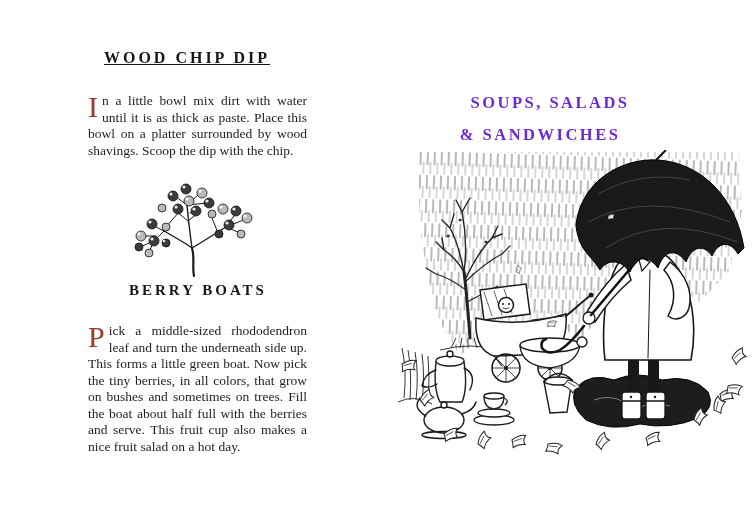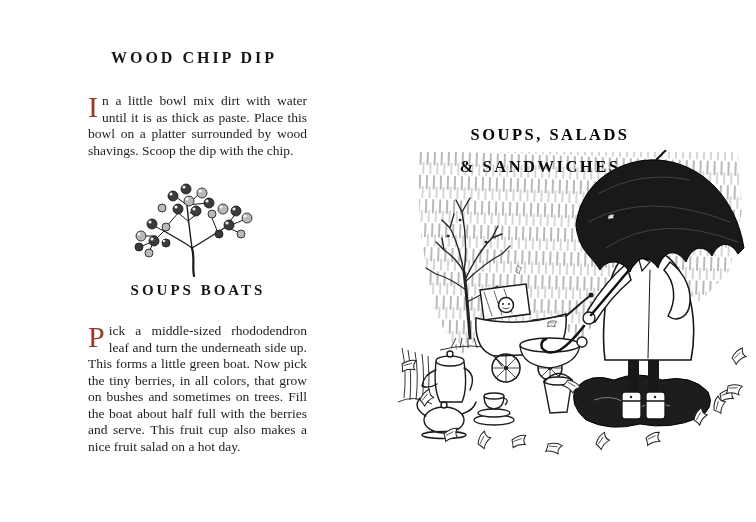--- a/index.html
+++ b/index.html
@@ -16,31 +16,31 @@
   .recipe-body{
     width:219px;font-size:13.5px;line-height:16.5px;text-align:justify;
     color:#1e1e1e;
   }
   .drop-cap{
     float:left;font-size:30px;line-height:24px;padding:2px 4px 0 0;
     color:#993a2c;font-weight:400;
   }
   .section-title{
     width:246px;text-align:center;font-weight:700;font-size:16.5px;
-    letter-spacing:2.5px;color:#000000;margin-top:32px;
+    letter-spacing:2.5px;color:#6d28d9;
   }
   svg{display:block;}
   .ill path,.ill line,.ill circle,.ill ellipse,.ill polyline{vector-effect:none;}
 </style>
 </head>
 <body>
 
 <div class="sheet">
 
-  <div class="abs recipe-title" style="left:84px;top:49px;">WOOD CHIP DIP</div>
+  <div class="abs recipe-title" style="left:77px;top:49px;text-decoration:underline;">WOOD CHIP DIP</div>
 
   <div class="abs recipe-body" style="left:88px;top:93px;">
     <span class="drop-cap">I</span><span>n a little bowl mix dirt with water until it is as thick as paste. Place this bowl on a platter surrounded by wood shavings. Scoop the dip with the chip.</span>
   </div>
 
   <svg class="abs ill" style="left:132px;top:181px;" width="124" height="97" viewBox="0 0 124 97">
     <g stroke="#1b1b1b" fill="none" stroke-linecap="round">
       <path d="M62,95 C60,86 63,78 60,67" stroke-width="2.2"></path>
       <path d="M60,67 C52,61 42,56 32,50" stroke-width="1.4"></path>
       <path d="M60,67 C72,60 84,52 94,46" stroke-width="1.4"></path>
@@ -100,21 +100,21 @@
         <circle cx="113" cy="35" r="1.6"></circle>
           <circle cx="95" cy="42" r="1.6"></circle>
           <circle cx="18" cy="41" r="1.6"></circle>
         <circle cx="20" cy="58" r="1.6"></circle>
           <circle cx="7" cy="53" r="1.4"></circle>
           <circle cx="32" cy="60" r="1.3"></circle>
       </g>
     </g>
   </svg>
 
-  <div class="abs recipe-title" style="left:88px;top:282px;font-size:15px;">SOUPS BOATS</div>
+  <div class="abs recipe-title" style="left:88px;top:282px;font-size:15px;">BERRY BOATS</div>
 
   <div class="abs recipe-body" style="left:88px;top:323px;">
     <span class="drop-cap">P</span><span>ick a middle-sized rhododendron leaf and turn the underneath side up. This forms a little green boat. Now pick the tiny berries, in all colors, that grow on bushes and sometimes on trees. Fill the boat about half full with the berries and serve. This fruit cup also makes a nice fruit salad on a hot day.</span>
   </div>
 
   <div class="abs section-title" style="left:427px;top:93px;">SOUPS, SALADS</div>
   <div class="abs section-title" style="left:417px;top:125px;">&amp; SANDWICHES</div>
 
   <svg class="abs ill" style="left:398px;top:150px;" width="352" height="312" viewBox="0 0 352 312">
     <defs>

